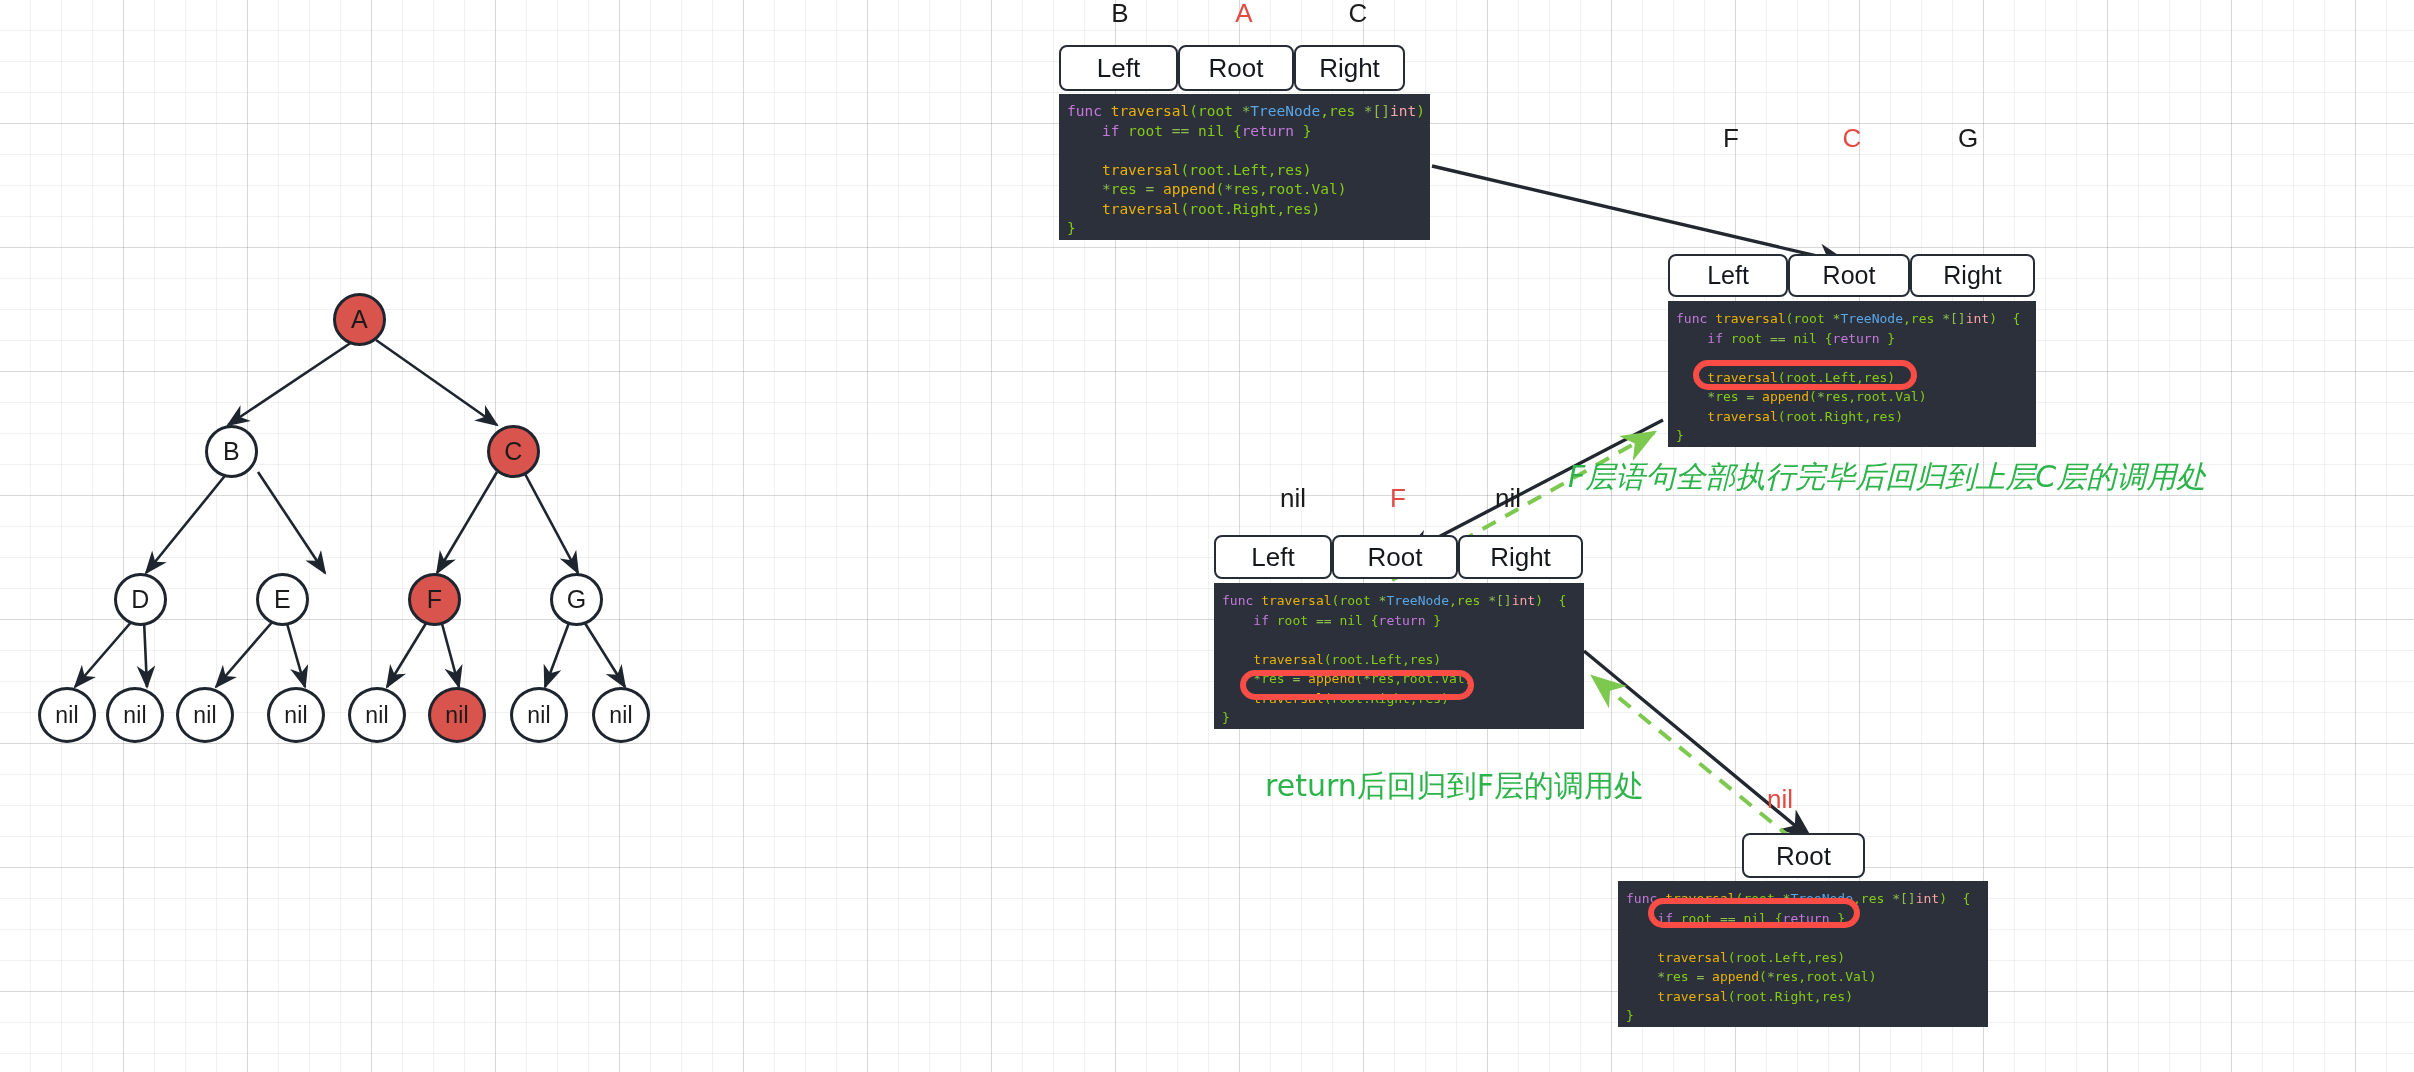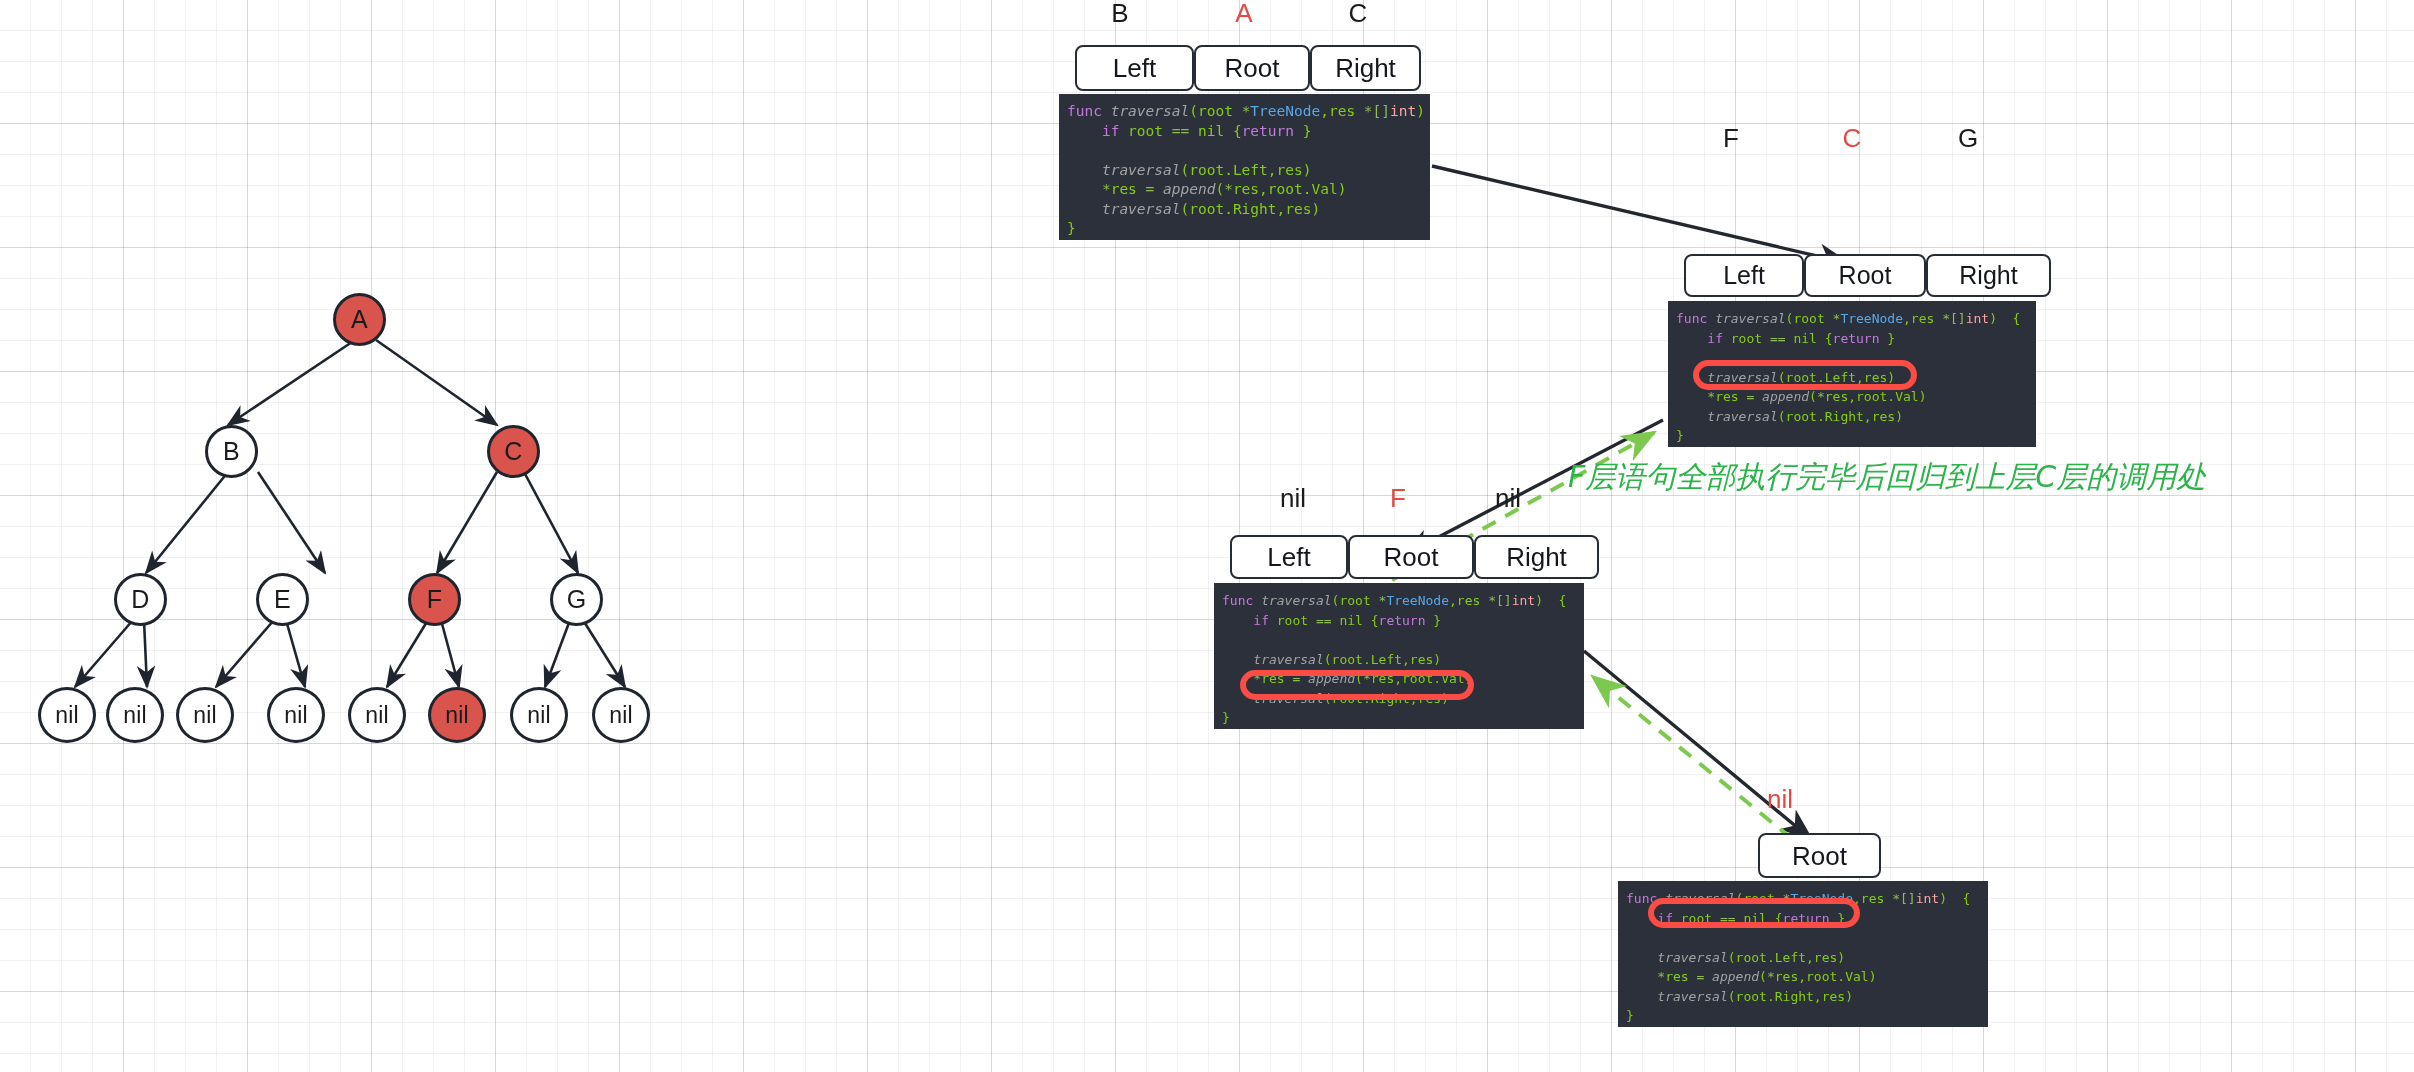--- a/index.html
+++ b/index.html
@@ -22,41 +22,41 @@
   .tnode{
     position:absolute;border:3px solid #1e252e;border-radius:50%;
     background:#ffffff;color:#1b1b1b;
     display:flex;align-items:center;justify-content:center;
     font-size:25px;line-height:1;letter-spacing:.2px;
   }
   .tnode.red{background:#d9544d;border-color:#1e252e;}
   .tnode.leaf{font-size:23px;}
 
   
-  .slot-row{position:absolute;display:flex;margin-left:16px;}
+  .slot-row{position:absolute;display:flex;}
   .slot{
     box-sizing:border-box;background:#fff;border:2.6px solid #262c36;
     border-radius:8px;display:flex;align-items:center;justify-content:center;
     color:#14181d;font-size:26px;line-height:1;
   }
   .slot.s2{font-size:25px;}
   .slot-label{
     position:absolute;font-size:26px;color:#1b1b1b;text-align:center;
     line-height:1;white-space:nowrap;
   }
   .slot-label.red{color:#e24a42;}
 
   .code{
     position:absolute;background:#2b303b;color:#c3c9d4;
     font-family:"DejaVu Sans Mono",monospace;
     box-sizing:border-box;overflow:hidden;
   }
   .code .ln{white-space:pre;}
   .kw{color:#c678dd;}        
-  .fn{color:#a3a3a3;font-style:italic;}        
+  .fn{color:#eab308;}        
   .op{color:#8fbd4e;}        
   .ty{color:#fca5a5;}        
   .pl{color:#84cc16;}        
   .id{color:#5aa7e8;}
 
   .hl{
     position:absolute;border:6px solid #fb4d45;border-radius:22px;
     box-sizing:border-box;pointer-events:none;
   }
 
@@ -234,14 +234,15 @@
     <div class="ln">    <span class="kw">if</span><span class="pl"> root </span><span class="op">==</span><span class="pl"> nil {</span><span class="kw">return</span><span class="pl"> }</span></div>
     <div class="ln">&nbsp;</div>
     <div class="ln">    <span class="fn">traversal</span><span class="pl">(root.Left,res)</span></div>
     <div class="ln">    <span class="op">*</span><span class="pl">res </span><span class="op">=</span><span class="fn"> append</span><span class="pl">(</span><span class="op">*</span><span class="pl">res,root.Val)</span></div>
     <div class="ln">    <span class="fn">traversal</span><span class="pl">(root.Right,res)</span></div>
     <div class="ln"><span class="pl">}</span></div>
   </div>
   <div class="hl" style="left:1648px;top:898px;width:212px;height:30px;"></div>
 
   <div class="cn-note" style="left:1568px;top:462px;font-size:30px;font-style:italic;">F层语句全部执行完毕后回归到上层C层的调用处</div>
+  <div class="cn-note" style="left:1265px;top:771px;font-size:30px;">return后回归到F层的调用处</div>
 
 </div>
 
 </body></html>

